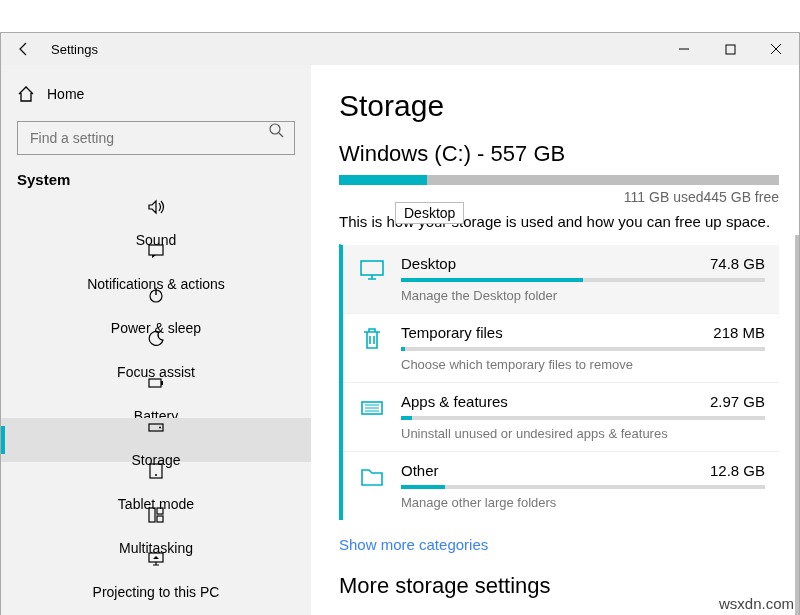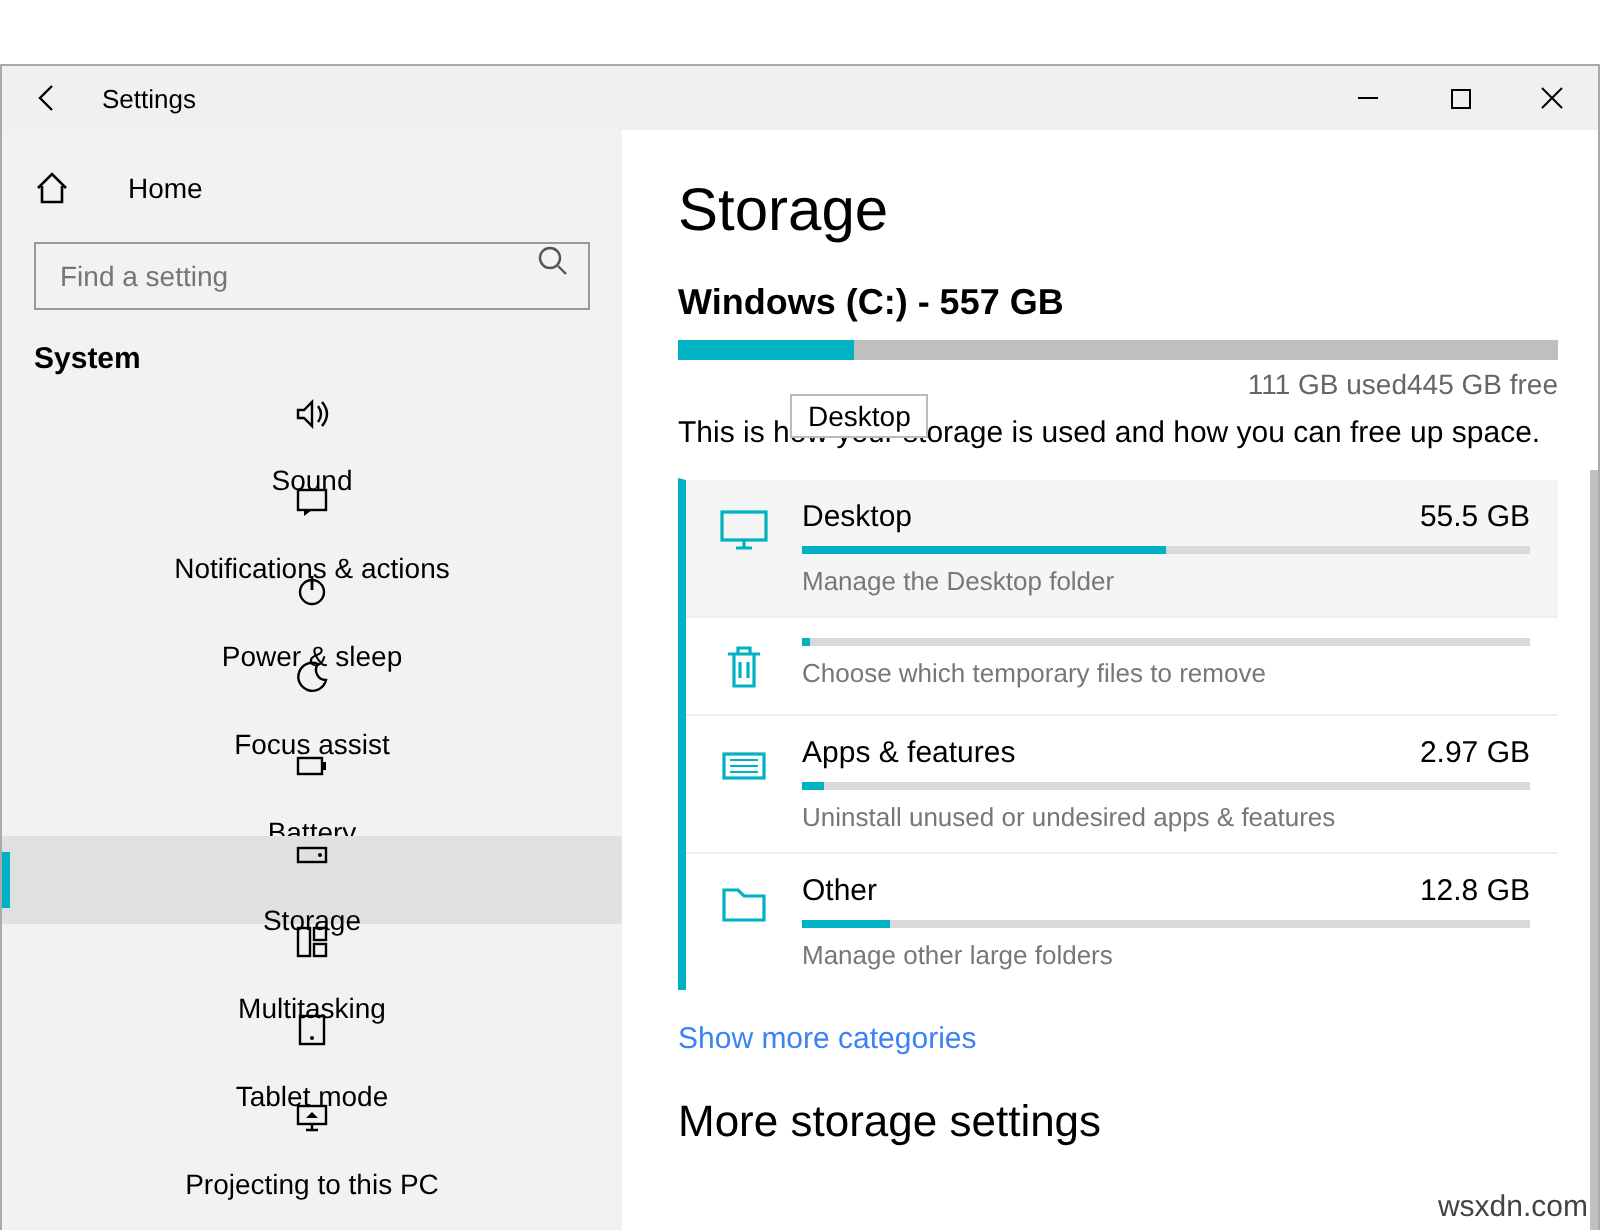--- a/index.html
+++ b/index.html
@@ -59,21 +59,21 @@
     width: 310px;
     background: #f2f2f2;
     padding: 8px 0 0 0;
     display:flex;
     flex-direction: column;
   }
   .nav-home {
     display:flex; align-items:center;
     height:42px;
     padding:0 16px;
-    gap:29px;
+    gap:12px;
     font-size:14px;
   }
   .search {
     margin: 6px 16px 10px 16px;
     height: 34px;
     border: 1px solid #999;
     background: #fff0;
     display:flex; 
     padding: 0 10px;
     color:#666;
@@ -121,22 +121,22 @@
     padding: 18px 20px 0 28px;
     overflow:hidden;
     position:relative;
   }
   .page-title {
     font-size:30px;
     font-weight:400;
     margin: 6px 0 18px 0;
   }
   .drive-title {
-    font-size:18px;
-    font-weight:700;
+    font-size:22px;
+    font-weight:400;
     margin-bottom:8px;
   }
   .big-bar {
     width:100%;
     height:10px;
     background:#bfbfbf;
     margin-bottom:4px;
     position:relative;
   }
   .big-bar .fill {
@@ -329,35 +329,35 @@
           <svg width="18" height="18" viewBox="0 0 18 18">
               <rect x="2" y="6" width="14" height="7" stroke="#000" stroke-width="1.2" fill="none"></rect>
               <circle cx="13" cy="9.5" r="1" fill="#000"></circle>
             </svg>
         </span>
         <span>Storage</span>
       </div>
       <div class="nav-item">
         <span class="nav-icon">
           <svg width="18" height="18" viewBox="0 0 18 18">
+              <rect x="3" y="2" width="12" height="14" stroke="#000" stroke-width="1.2" fill="none"></rect>
+              <circle cx="9" cy="13" r="1" fill="#000"></circle>
+            </svg>
+        </span>
+        <span>Tablet mode</span>
+      </div>
+      <div class="nav-item">
+        <span class="nav-icon">
+          <svg width="18" height="18" viewBox="0 0 18 18">
               <rect x="2" y="2" width="6" height="14" stroke="#000" stroke-width="1.2" fill="none"></rect>
               <rect x="10" y="2" width="6" height="6" stroke="#000" stroke-width="1.2" fill="none"></rect>
               <rect x="10" y="10" width="6" height="6" stroke="#000" stroke-width="1.2" fill="none"></rect>
             </svg>
         </span>
         <span>Multitasking</span>
-      </div>
-      <div class="nav-item">
-        <span class="nav-icon">
-          <svg width="18" height="18" viewBox="0 0 18 18">
-              <rect x="3" y="2" width="12" height="14" stroke="#000" stroke-width="1.2" fill="none"></rect>
-              <circle cx="9" cy="13" r="1" fill="#000"></circle>
-            </svg>
-        </span>
-        <span>Tablet mode</span>
       </div>
       <div class="nav-item">
         <span class="nav-icon">
           <svg width="18" height="18" viewBox="0 0 18 18">
               <rect x="2" y="3" width="14" height="9" stroke="#000" stroke-width="1.2" fill="none"></rect>
               <path d="M6 15 H12 M9 12 V15" stroke="#000" stroke-width="1.2"></path>
               <path d="M9 6 L6 9 H12 Z" fill="#000"></path>
             </svg>
         </span>
         <span>Projecting to this PC</span>
@@ -384,36 +384,40 @@
         <div class="cat-item first">
           <div class="cat-icon">
             <svg width="26" height="26" viewBox="0 0 26 26">
                 <rect x="2" y="4" width="22" height="14" stroke="#00b2c2" stroke-width="1.6" fill="none"></rect>
                 <path d="M9 22 H17 M13 18 V22" stroke="#00b2c2" stroke-width="1.6"></path>
               </svg>
           </div>
           <div class="cat-body">
             <div class="cat-head">
               <span>Desktop</span>
-              <span>55.5 GB</span>
+              <span>74.8 GB</span>
             </div>
             <div class="cat-bar">
                 <div class="fill" id="cat-fill-0" style="width: 50%;"></div>
               </div>
             <div class="cat-sub">Manage the Desktop folder</div>
           </div>
         </div>
 
         <div class="cat-item">
           <div class="cat-icon">
             <svg width="26" height="26" viewBox="0 0 26 26">
                 <path d="M5 6 H21 M8 6 V22 H18 V6 M11 10 V18 M15 10 V18 M10 6 V3 H16 V6" stroke="#00b2c2" stroke-width="1.6" fill="none"></path>
               </svg>
           </div>
           <div class="cat-body">
+            <div class="cat-head">
+              <span>Temporary files</span>
+              <span>218 MB</span>
+            </div>
             <div class="cat-bar">
                 <div class="fill" id="cat-fill-1" style="width: 1%;"></div>
               </div>
             <div class="cat-sub">Choose which temporary files to remove</div>
           </div>
         </div>
 
         <div class="cat-item">
           <div class="cat-icon">
             <svg width="26" height="26" viewBox="0 0 26 26">

